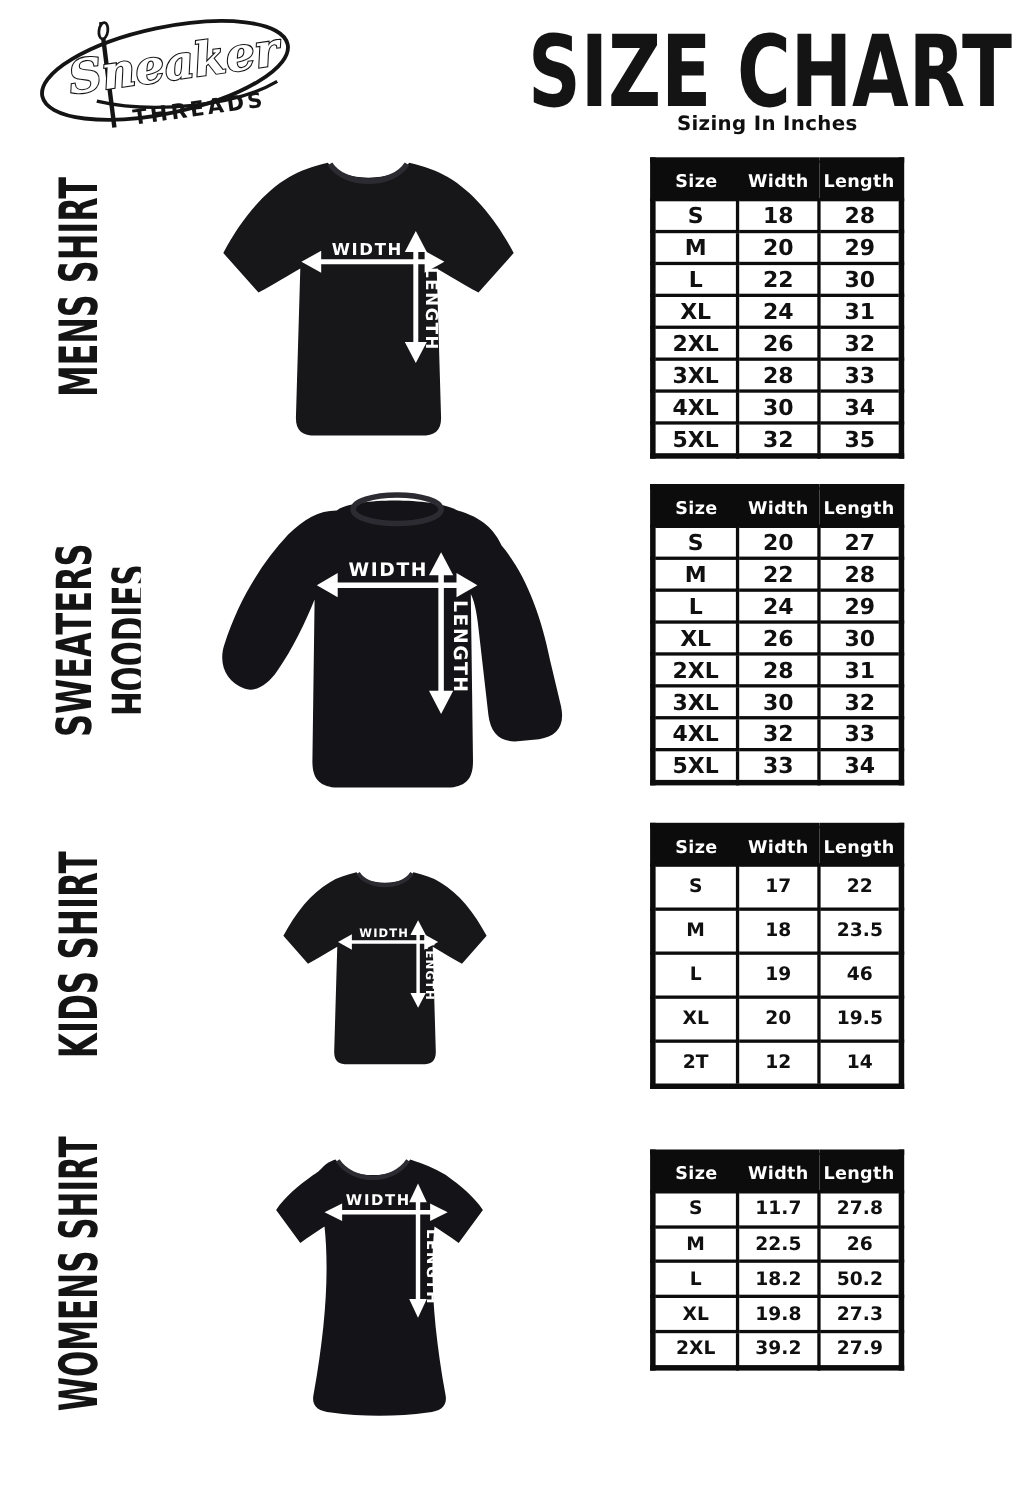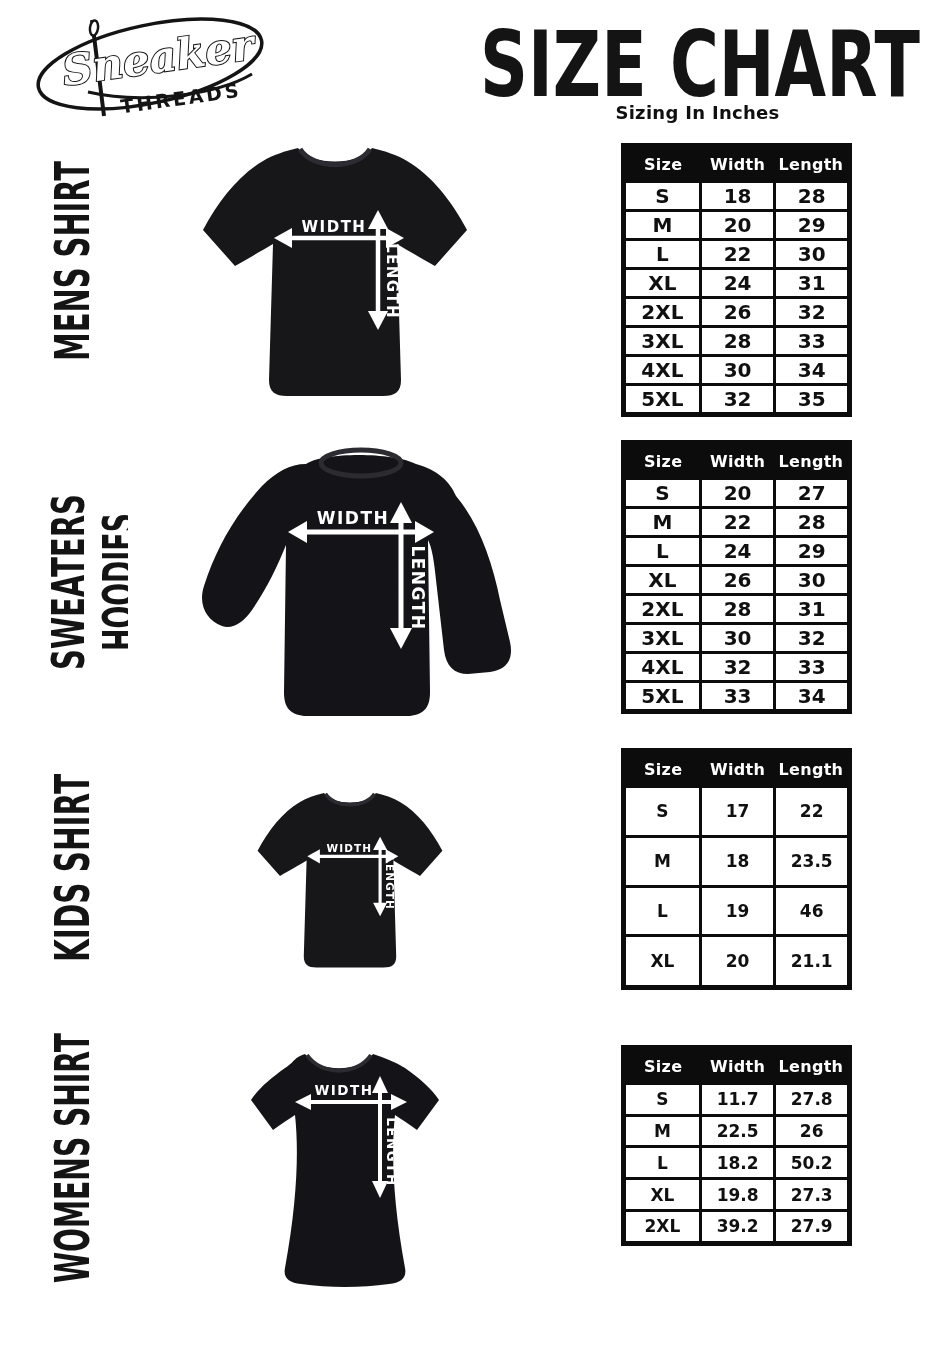--- a/index.html
+++ b/index.html
@@ -14,21 +14,21 @@
   #title{left:455px;top:16px;}
   #subtitle{
     left:540px;top:102px;width:315px;text-align:center;
     font-size:18px;font-weight:bold;color:#101010;letter-spacing:.3px;
     font-family:"DejaVu Sans","Liberation Sans",sans-serif;
   }
 
   
   .size-table{
     position:absolute;left:591px;width:231px;border-collapse:collapse;
-    table-layout:fixed;background:#fff;border:5px solid #0c0c0c;margin-left:30px;
+    table-layout:fixed;background:#fff;border:5px solid #0c0c0c;
   }
   .size-table th{
     background:#0c0c0c;color:#ffffff;font-size:16px;font-weight:bold;
     height:30px;text-align:center;letter-spacing:.3px;
     font-family:"DejaVu Sans","Liberation Sans",sans-serif;
   }
   .size-table td{
     border:3px solid #0c0c0c;text-align:center;vertical-align:middle;
     font-weight:bold;color:#101010;
     font-family:"DejaVu Sans","Liberation Sans",sans-serif;
@@ -283,21 +283,26 @@
         <td>23.5</td>
       </tr>
       <tr>
         <td>L</td>
         <td>19</td>
         <td>46</td>
       </tr>
       <tr>
         <td>XL</td>
         <td>20</td>
-        <td>21.1</td>
+        <td>19.5</td>
+      </tr>
+      <tr>
+        <td>2T</td>
+        <td>12</td>
+        <td>14</td>
       </tr>
     </tbody>
 </table>
 
 <svg class="abs" style="left:45px;top:1030px;" width="54" height="256" viewBox="0 0 54 256">
   <text x="27" y="128" transform="rotate(-90 27 128)" text-anchor="middle" dominant-baseline="central" class="blocktext" font-size="48" textLength="250" lengthAdjust="spacingAndGlyphs">WOMENS SHIRT</text>
 </svg>
 
 <svg class="abs" style="left:233px;top:1042px;" width="224" height="248" viewBox="0 0 224 248">
   <path class="garment" style="fill:#141418" d="

